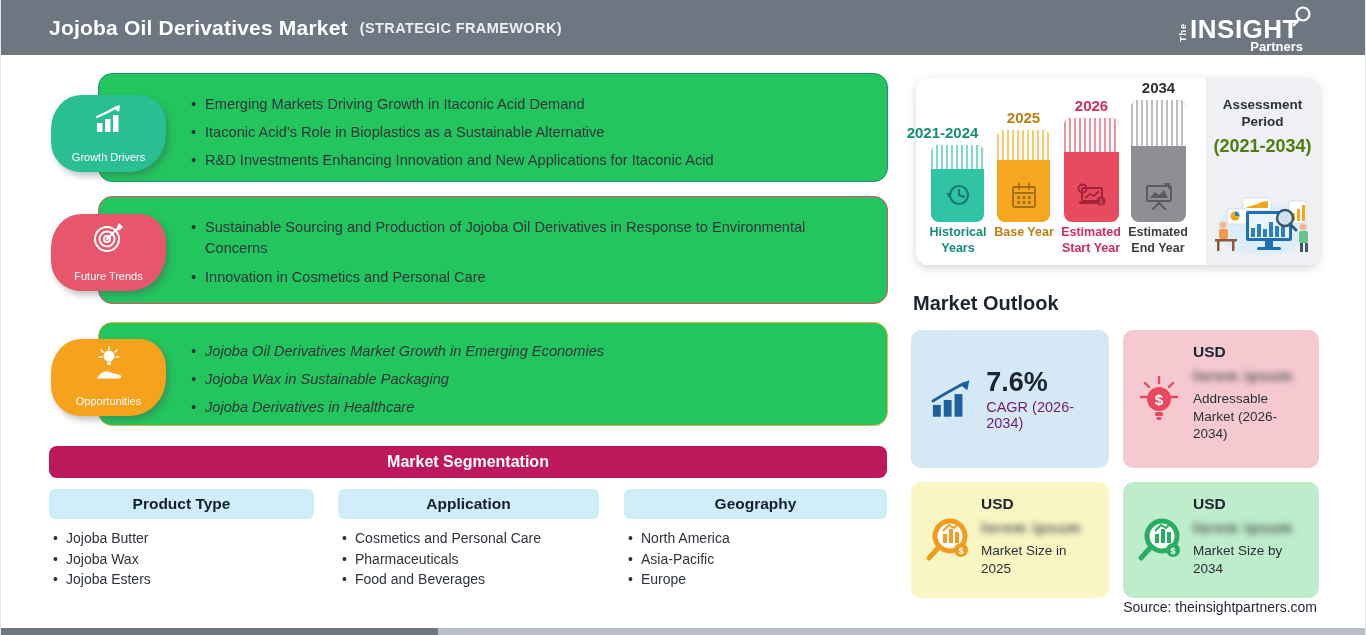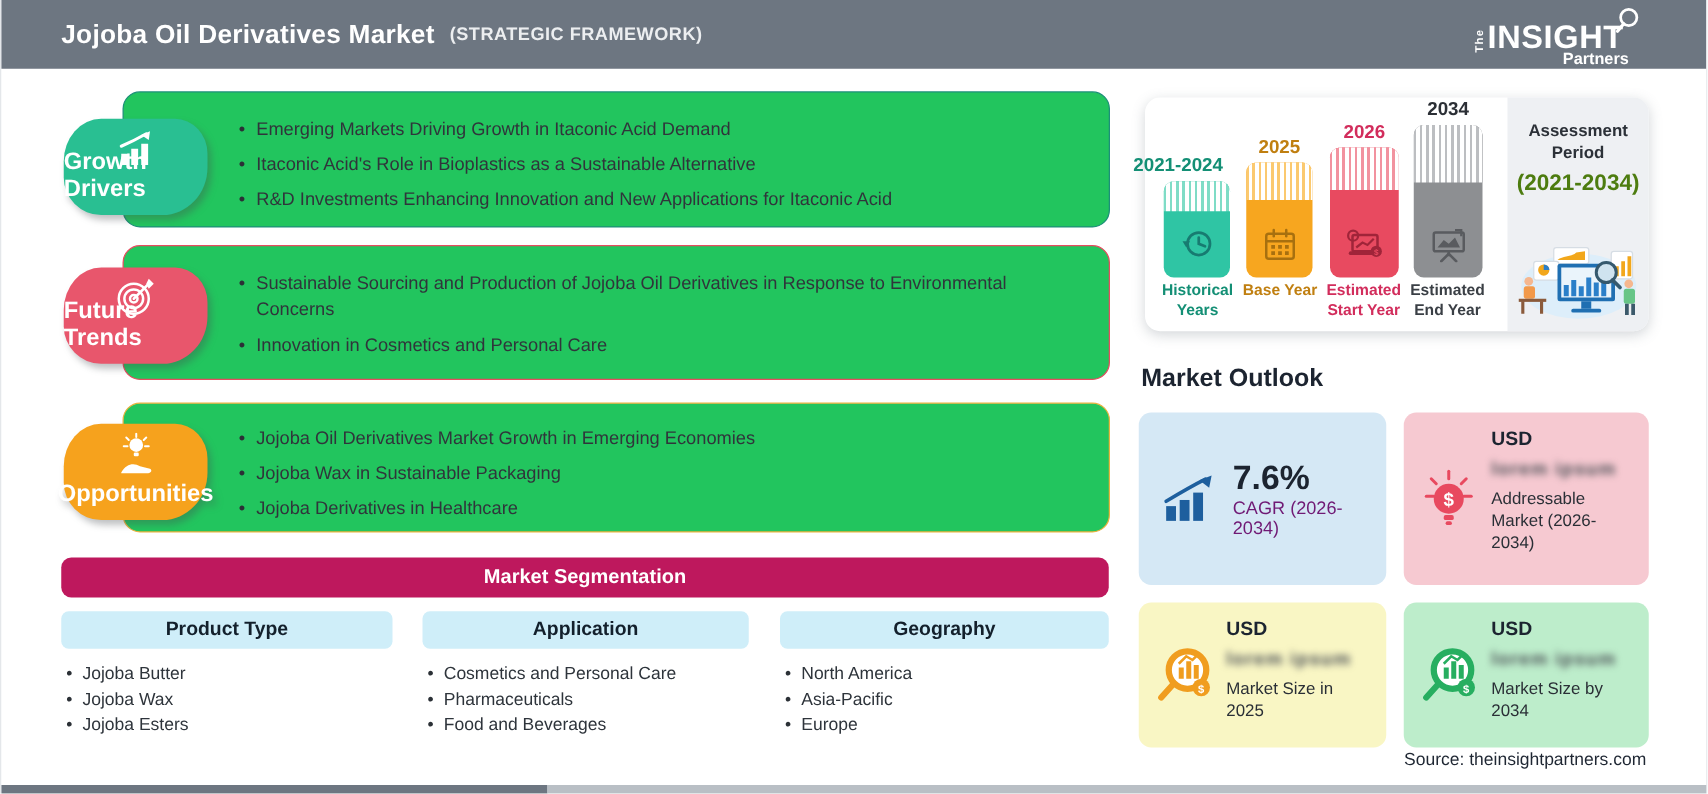--- a/index.html
+++ b/index.html
@@ -23,29 +23,29 @@
   .panel{position:absolute;left:97px;width:790px;border:1.6px solid;border-radius:14px;background:#22c55e;box-sizing:border-box;overflow:visible;}
   .panel ul{margin:0;padding:0 16px 0 92px;list-style:none;}
   .panel li{position:relative;padding-left:14px;font-size:14.6px;line-height:21px;color:#30353b;max-width:650px;}
   .panel li::before{content:"\2022";position:absolute;left:0;top:0;color:#2b3036;}
   .panel-1{top:73px;height:109px;border-color:#1d8f79;}
   .panel-1 ul{padding-top:20px;} .panel-1 li{margin-bottom:7px;}
   .panel-2{top:196px;height:108px;border-color:#e64c5f;}
   .panel-2 ul{padding-top:20px;}
   .panel-2 li:nth-child(1){margin-bottom:8px;} .panel-2 li:nth-child(2){margin-bottom:6px;}
   .panel-3{top:322px;height:104px;border-color:#eab33f;}
-  .panel-3 ul{padding-top:18px;} .panel-3 li{margin-bottom:7px;}
+  .panel-3 ul{padding-top:18px;font-style:italic;} .panel-3 li{margin-bottom:7px;}
 
   .badge{position:absolute;left:50px;width:115px;height:77px;z-index:5;
     border-radius:30px 26px 36px 30px / 34px 28px 38px 30px;
     display:flex;flex-direction:column;align-items:center;justify-content:flex-end;
     padding-bottom:9px;box-sizing:border-box;
     filter:drop-shadow(3px 4px 3px rgba(70,75,80,.35));}
   .badge svg{position:absolute;top:7px;left:50%;transform:translateX(-50%);}
-  .badge-label{color:#fff;font-size:19px;font-weight:700;}
+  .badge-label{color:#fff;font-size:11px;font-weight:400;}
   .badge-1{top:95px;background:#29bf92;}
   .badge-2{top:214px;background:#e8566c;}
   .badge-3{top:339px;background:#f6a21d;}
 
   
   .seg-bar{position:absolute;left:48px;top:446px;width:838px;height:32px;background:#be185d;border-radius:8px;
     display:flex;align-items:center;justify-content:center;color:#fff;font-size:16px;font-weight:700;}
   .seg-col{position:absolute;top:489px;}
   .seg-col-1{left:48px;width:265px;} .seg-col-2{left:337px;width:261px;} .seg-col-3{left:623px;width:263px;}
   .seg-pill{height:30px;background:#cfeef9;border-radius:6px;display:flex;align-items:center;justify-content:center;

